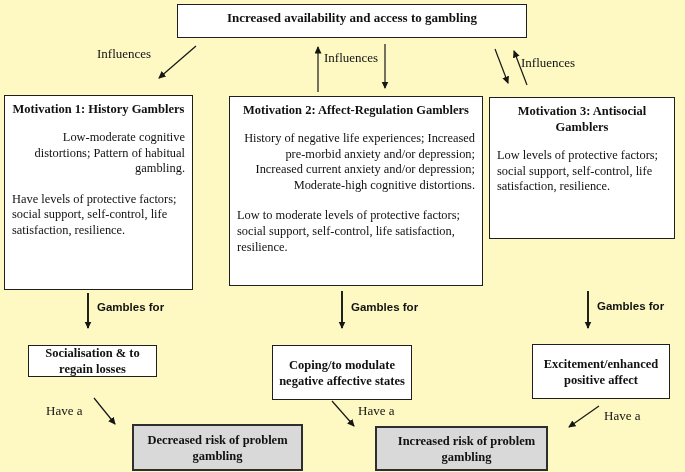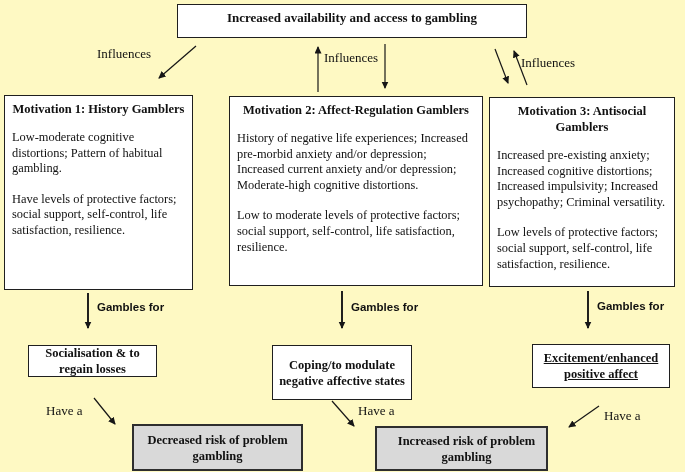--- a/index.html
+++ b/index.html
@@ -11,21 +11,21 @@
     position:absolute; box-sizing:border-box;
     border:1.5px solid #1f1f1f; background:#fff;
   }
   .motbox { padding:5px 7px; }
   .mot-title {
     font-weight:bold; text-align:center; font-size:12.5px; line-height:16px;
     margin-bottom:13px;
   }
   .nowrap { white-space:nowrap; }
   .para { font-size:12.4px; line-height:15.6px; }
-  .para.first { margin-bottom:15px; }
+  .para.first { margin-bottom:15px;text-align:right; }
   .topbox {
     font-weight:bold; text-align:center; font-size:13px; padding-top:5px;
   }
   .outcome {
     display:flex; align-items:center; justify-content:center; text-align:center;
     font-weight:bold; font-size:12.5px; line-height:16px; padding:2px 5px;
   }
   .risk {
     background:var(--risk-fill,#d9d9d9); border:2px solid #2e2e2e;
   }
@@ -73,33 +73,32 @@
     <div class="para first">Low-moderate cognitive distortions; Pattern of habitual gambling.</div>
     <div class="para">Have levels of protective factors; social support, self-control, life satisfaction, resilience.</div>
   </div>
 
   <div class="bx motbox" style="left:229px; top:96px; width:254px; height:190px;">
     <div class="mot-title">Motivation 2: Affect-Regulation Gamblers</div>
     <div class="para first">History of negative life experiences; Increased pre-morbid anxiety and/or depression; Increased current anxiety and/or depression; Moderate-high cognitive distortions.</div>
     <div class="para">Low to moderate levels of protective factors; social support, self-control, life satisfaction, resilience.</div>
   </div>
 
-  <div class="bx motbox" style="left:489px; top:97px; width:186px; height:190px;">
+  <div class="bx motbox" style="left:489px; top:97px; width:186px; height:142px;">
     <div class="mot-title">Motivation 3: Antisocial Gamblers</div>
-    <div class="para first">Increased pre-existing anxiety; Increased cognitive distortions; Increased impulsivity; Increased psychopathy; Criminal versatility.</div>
     <div class="para">Low levels of protective factors; social support, self-control, life satisfaction, resilience.</div>
   </div>
 
   <span class="lbl lbl-sans" style="left:97px;  top:301px;">Gambles for</span>
   <span class="lbl lbl-sans" style="left:351px; top:301px;">Gambles for</span>
   <span class="lbl lbl-sans" style="left:597px; top:300px;">Gambles for</span>
 
   <div class="bx outcome" style="left:28px; top:345px; width:129px; height:32px;">Socialisation &amp; to regain losses</div>
   <div class="bx outcome" style="left:272px; top:345px; width:140px; height:55px;">Coping/to modulate negative affective states</div>
-  <div class="bx outcome" style="left:532px; top:344px; width:138px; height:44px;text-decoration:underline;">Excitement/enhanced positive affect</div>
+  <div class="bx outcome" style="left:532px; top:344px; width:138px; height:55px;">Excitement/enhanced positive affect</div>
 
   <span class="lbl" style="left:46px;  top:403px;">Have a</span>
   <span class="lbl" style="left:358px; top:403px;">Have a</span>
   <span class="lbl" style="left:604px; top:408px;">Have a</span>
 
   <div class="bx outcome risk" style="left:132px; top:424px; width:171px; height:47px;">Decreased risk of problem gambling</div>
   <div class="bx outcome risk" style="left:375px; top:426px; width:173px; height:45px;padding-left:15px;">Increased risk of problem gambling</div>
 
 </div>
 

